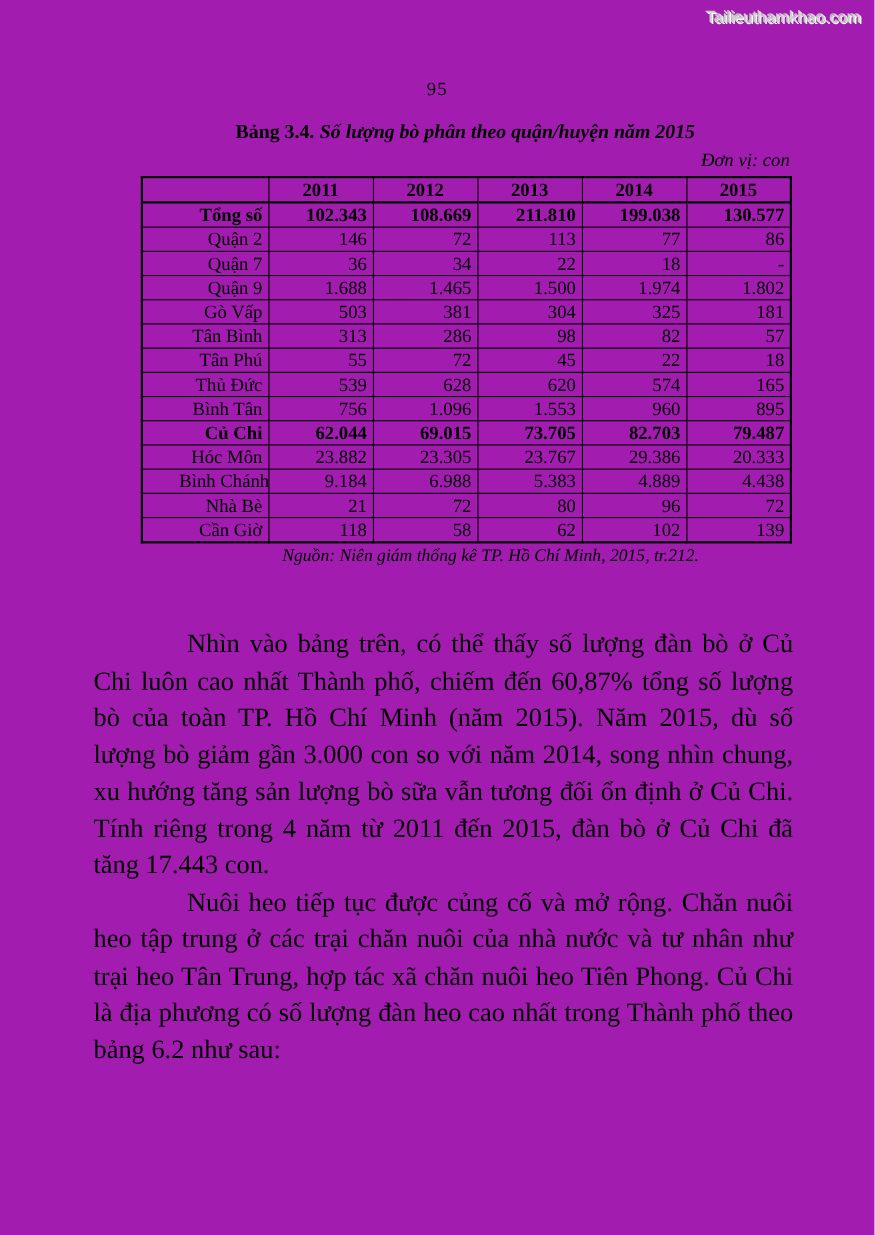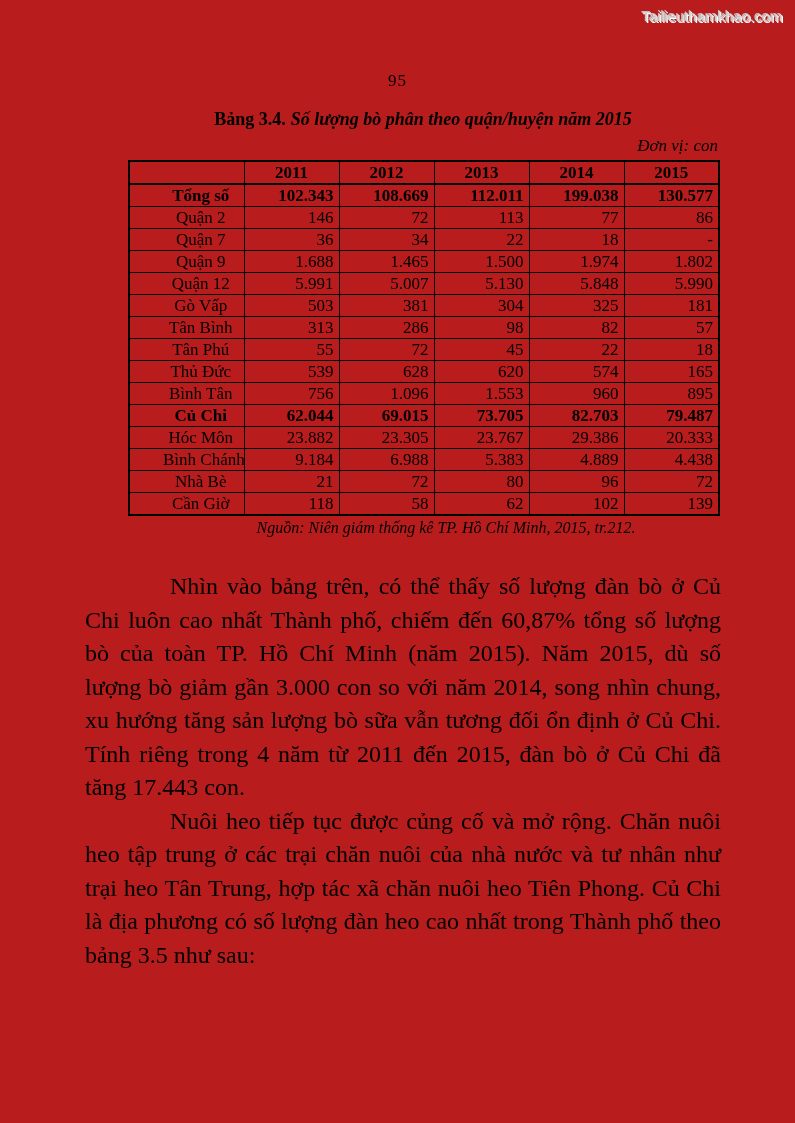--- a/index.html
+++ b/index.html
@@ -1,17 +1,17 @@
 <!DOCTYPE html>
 <html><head>
 <meta charset="utf-8">
 <style>
   html,body { margin:0; padding:0; background:#ffffff; }
   .page {
-    position:relative; width:795px; height:1123px; background:#b91c1c;
+    position:relative; width:795px; height:1123px; background:#a21caf;
     font-family:"Liberation Serif","DejaVu Serif",serif; color:#000;
     overflow:hidden;
   }
   .watermark {
     position:absolute; top:8px; right:12px;
     font-family:"Liberation Sans","DejaVu Sans",sans-serif;
     font-size:15px; color:#d7d7d7;
     text-shadow:-1px -1px 0 #c2c2c2, 1px 1px 0 #ffffff;
   }
   .pageno {
@@ -31,21 +31,21 @@
   }
   table.data {
     border-collapse:collapse; table-layout:fixed; width:590px;
     margin-top:2px; border:2px solid #000;
   }
   table.data th, table.data td {
     border:1px solid #000; height:21px; padding:0 5px;
     font-size:17px; line-height:21px; white-space:nowrap; overflow:hidden;
   }
   table.data thead th { border-bottom:2px solid #000; font-weight:bold; text-align:center; }
-  table.data td.label { text-align:center;padding-left:33px; }
+  table.data td.label { text-align:right;padding-left:33px; }
   table.data td.num { text-align:right; }
   table.data tr.bold td { font-weight:bold; }
   .source {
     text-align:center; font-style:italic; font-size:16px;
     line-height:21px; margin-top:1px; padding-left:46px; white-space:nowrap;
   }
   .body-text {
     position:absolute; left:85px; top:570px; width:636px;
     font-size:24px; line-height:33.5px; text-align:justify;
   }
@@ -83,21 +83,21 @@
             <th>2013</th>
             <th>2014</th>
             <th>2015</th>
           </tr>
       </thead>
       <tbody>
           <tr class="bold">
             <td class="label">Tổng số</td>
             <td class="num">102.343</td>
             <td class="num">108.669</td>
-            <td class="num">112.011</td>
+            <td class="num">211.810</td>
             <td class="num">199.038</td>
             <td class="num">130.577</td>
           </tr>
           <tr>
             <td class="label">Quận 2</td>
             <td class="num">146</td>
             <td class="num">72</td>
             <td class="num">113</td>
             <td class="num">77</td>
             <td class="num">86</td>
@@ -110,28 +110,20 @@
             <td class="num">18</td>
             <td class="num">-</td>
           </tr>
           <tr>
             <td class="label">Quận 9</td>
             <td class="num">1.688</td>
             <td class="num">1.465</td>
             <td class="num">1.500</td>
             <td class="num">1.974</td>
             <td class="num">1.802</td>
-          </tr>
-          <tr>
-            <td class="label">Quận 12</td>
-            <td class="num">5.991</td>
-            <td class="num">5.007</td>
-            <td class="num">5.130</td>
-            <td class="num">5.848</td>
-            <td class="num">5.990</td>
           </tr>
           <tr>
             <td class="label">Gò Vấp</td>
             <td class="num">503</td>
             <td class="num">381</td>
             <td class="num">304</td>
             <td class="num">325</td>
             <td class="num">181</td>
           </tr>
           <tr>
@@ -207,16 +199,16 @@
             <td class="num">139</td>
           </tr>
         </tbody>
     </table>
 
     <div class="source">Nguồn: Niên giám thống kê TP. Hồ Chí Minh, 2015, tr.212.</div>
   </div>
 
   <div class="body-text">
       <p>Nhìn vào bảng trên, có thể thấy số lượng đàn bò ở Củ Chi luôn cao nhất Thành phố, chiếm đến 60,87% tổng số lượng bò của toàn TP. Hồ Chí Minh (năm 2015). Năm 2015, dù số lượng bò giảm gần 3.000 con so với năm 2014, song nhìn chung, xu hướng tăng sản lượng bò sữa vẫn tương đối ổn định ở Củ Chi. Tính riêng trong 4 năm từ 2011 đến 2015, đàn bò ở Củ Chi đã tăng 17.443 con.</p>
-      <p>Nuôi heo tiếp tục được củng cố và mở rộng. Chăn nuôi heo tập trung ở các trại chăn nuôi của nhà nước và tư nhân như trại heo Tân Trung, hợp tác xã chăn nuôi heo Tiên Phong. Củ Chi là địa phương có số lượng đàn heo cao nhất trong Thành phố theo bảng 3.5 như sau:</p>
+      <p>Nuôi heo tiếp tục được củng cố và mở rộng. Chăn nuôi heo tập trung ở các trại chăn nuôi của nhà nước và tư nhân như trại heo Tân Trung, hợp tác xã chăn nuôi heo Tiên Phong. Củ Chi là địa phương có số lượng đàn heo cao nhất trong Thành phố theo bảng 6.2 như sau:</p>
     </div>
 
 </div>
 
 </body></html>

